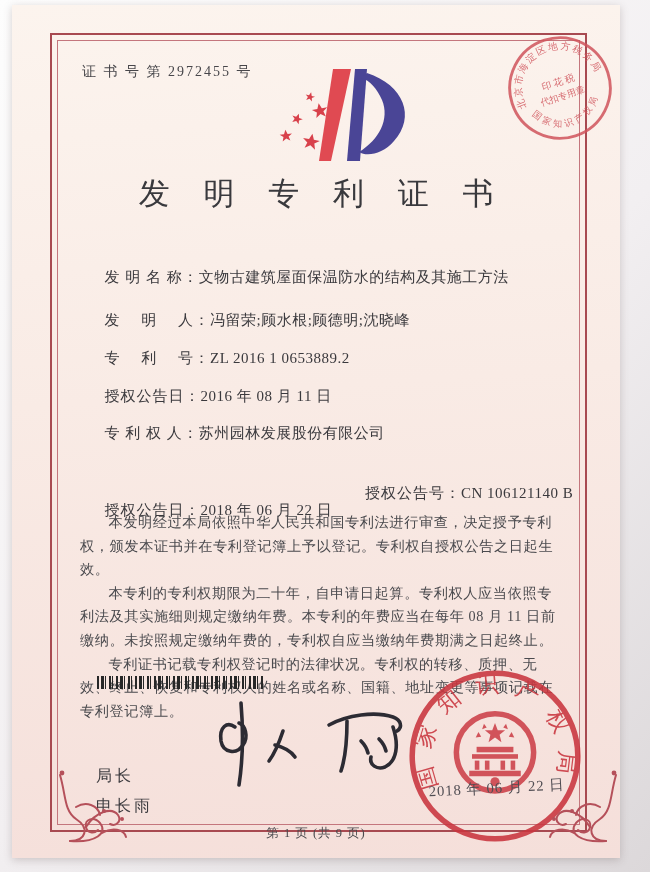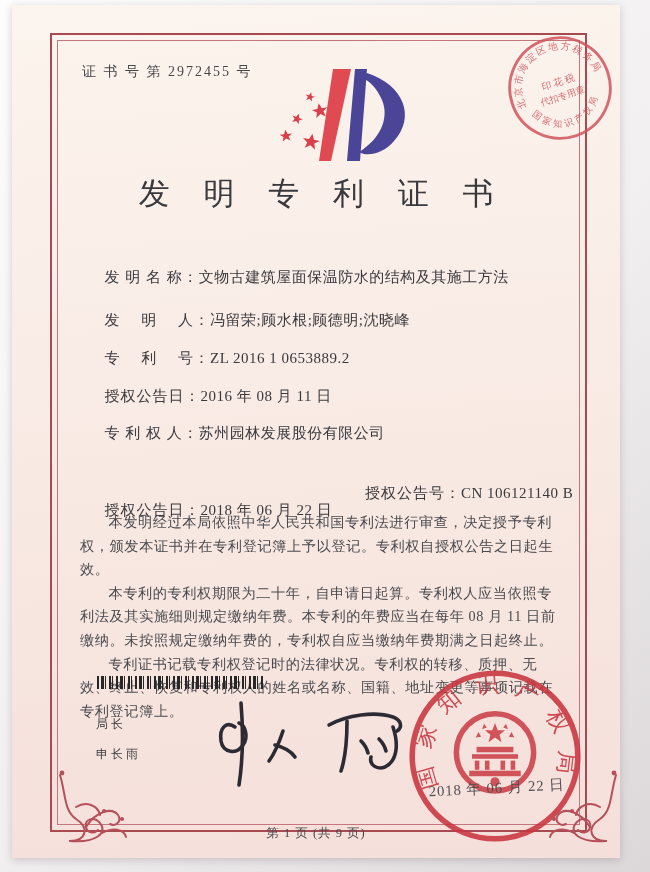--- a/index.html
+++ b/index.html
@@ -46,21 +46,21 @@
   .body-text p{margin:0;text-indent:2em;}
   .barcode{
     left:85px;top:671px;width:166px;height:13px;
     background:repeating-linear-gradient(90deg,
       #272727 0 2px,transparent 2px 4px,
       #272727 4px 7px,transparent 7px 8px,
       #272727 8px 9px,transparent 9px 12px,
       #272727 12px 14px,transparent 14px 15px,
       #272727 15px 16px,transparent 16px 19px);
   }
-  .director{left:84px;top:704px;font-size:12px;color:#3c3b3f;letter-spacing:3px;line-height:30px;}
+  .director{left:84px;top:756px;font-size:16px;color:#3c3b3f;letter-spacing:3px;line-height:30px;}
   .signature{left:185px;top:692px;width:230px;height:96px;}
   .seal{left:391px;top:659px;width:184px;height:184px;}
   .footer{
     left:0;right:0;top:820px;text-align:center;
     font-size:12.5px;color:#4a494d;letter-spacing:1px;white-space:pre;
   }
   .flourish{width:78px;height:78px;}
   .fl-bl{left:44px;top:762px;}
   .fl-br{left:530px;top:762px;transform:scaleX(-1);}
   svg text{font-family:"Liberation Serif","DejaVu Serif",serif;}

